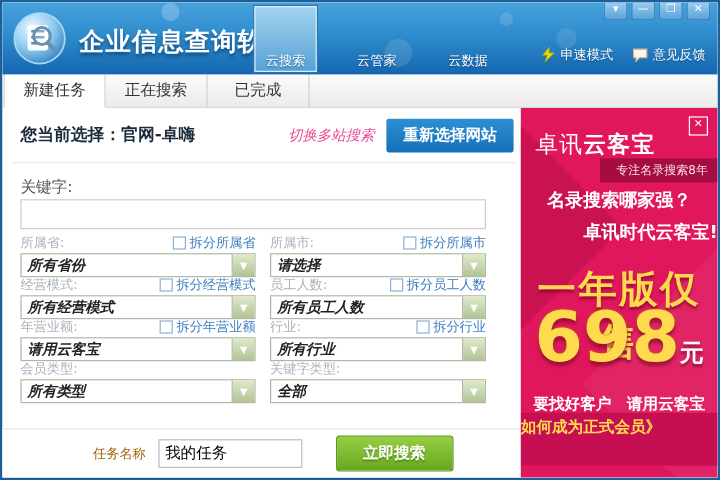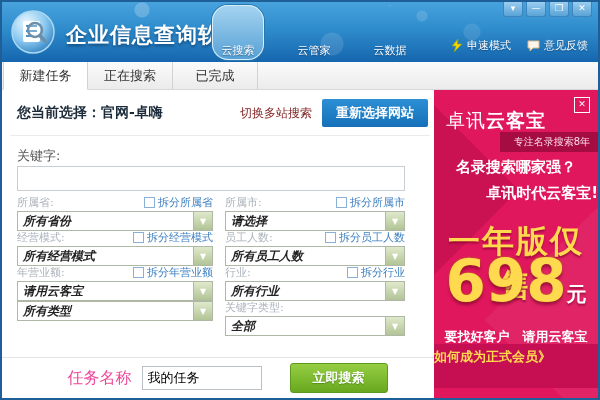--- a/index.html
+++ b/index.html
@@ -11,58 +11,58 @@
   .titlebar::after{content:"";position:absolute;inset:0;pointer-events:none;background:
     radial-gradient(circle at 140px 8px, rgba(255,255,255,.22) 0 7px, transparent 8px),
     radial-gradient(circle at 330px 42px, rgba(255,255,255,.12) 0 11px, transparent 12px),
     radial-gradient(circle at 420px 14px, rgba(255,255,255,.14) 0 5px, transparent 6px),
     radial-gradient(circle at 470px 30px, rgba(255,255,255,.10) 0 8px, transparent 9px);}
   .win-controls{position:absolute;top:0;right:6px;display:flex;gap:3px;z-index:3;}
   .win-btn{width:18px;height:14px;background:linear-gradient(180deg,#9bcdf0,#5aa3d6);border:1px solid #3d85bd;border-top:none;border-radius:0 0 3px 3px;color:#fff;font-size:9px;line-height:13px;text-align:center;cursor:default;}
   .logo{position:absolute;left:8px;top:7px;width:46px;height:46px;}
   .app-title{position:absolute;left:64px;top:19px;font-size:21px;font-weight:bold;color:#fff;text-shadow:0 2px 3px rgba(0,40,80,.55);letter-spacing:1px;z-index:2;}
   .toolbar{position:absolute;left:210px;top:3px;display:flex;z-index:2;}
-  .tool-item{width:52px;height:55px;display:flex;flex-direction:column;align-items:center;justify-content:flex-end;padding-bottom:2px;color:#fff;font-size:11px;margin-right:24px;border-radius:16px;box-sizing:border-box;gap:36px;}
+  .tool-item{width:52px;height:55px;display:flex;flex-direction:column;align-items:center;justify-content:flex-end;padding-bottom:2px;color:#fff;font-size:11px;margin-right:24px;border-radius:0;box-sizing:border-box;gap:36px;}
   .tool-item.active{background:linear-gradient(180deg,#a6d4f1,#55a0d4);box-shadow:inset 0 0 0 1px #d6edfb,0 0 0 1px #2a76ae;}
   .tool-icon{width:32px;height:32px;margin-bottom:1px;}
   .tool-label{text-shadow:0 1px 1px rgba(0,40,80,.5);}
   .titlebar-right{position:absolute;right:10px;bottom:9px;display:flex;gap:16px;color:#fff;font-size:11px;align-items:center;z-index:2;}
   .tb-link{display:flex;align-items:center;gap:4px;text-shadow:0 1px 1px rgba(0,40,80,.5);cursor:default;}
 
   
   .tabbar{height:28px;background:linear-gradient(180deg,#fbfbfb,#ebebeb);border-bottom:1px solid #d8d8d8;display:flex;padding-left:2px;box-sizing:border-box;}
   .tab{width:85px;text-align:center;line-height:27px;font-size:13px;color:#333;border-right:1px solid #d2d2d2;box-sizing:border-box;height:28px;}
   .tab.active{background:#fff;border-bottom:1px solid #fff;border-left:1px solid #d2d2d2;margin-left:-1px;}
 
   
   .content{position:relative;height:308px;background:#fff;}
   .form-panel{position:absolute;left:0;top:0;width:432px;height:100%;}
 
   .selection-bar{position:absolute;left:15px;right:6px;top:9px;height:28px;display:flex;align-items:center;}
   .selection-text{font-size:14px;font-weight:bold;color:#1c2b3a;}
   .sel-spacer{flex:1;}
-  .switch-link{font-size:12px;color:#7f1d1d;margin-right:10px;}
+  .switch-link{font-size:12px;color:#ec4899;margin-right:10px;font-style:italic;}
   .reselect-btn{background:linear-gradient(180deg,#2c8fd4,#1570b8);color:#fff;font-size:13px;font-weight:bold;padding:5px 14px;border-radius:2px;border:none;}
   .divider{position:absolute;left:8px;right:4px;top:45px;border-top:1px solid #eaeaea;}
 
   .keyword-label{position:absolute;left:15px;top:57px;font-size:13px;color:#555;}
   .keyword-input{position:absolute;left:15px;top:76px;width:388px;height:25px;box-sizing:border-box;border:1px solid #c9ced3;font-size:13px;padding:0 6px;font-family:inherit;}
 
   .fields-grid{position:absolute;left:15px;top:106px;display:grid;grid-template-columns:196px 180px;column-gap:12px;row-gap:0;}
   .field{height:35px;}
   .frow{display:flex;justify-content:space-between;align-items:center;height:13px;margin-bottom:2px;text-align:right;}
   .flabel{font-size:11px;color:#aab2ba;}
   .fcheck{display:flex;align-items:center;gap:3px;font-size:11px;color:#3d7fc1;}
   .cbox{width:11px;height:11px;border:1px solid #8ab0d8;background:#fff;display:inline-block;box-sizing:border-box;}
   .select{height:20px;border:1px solid #aeb8a4;background:#fff;display:flex;align-items:stretch;box-sizing:border-box;}
   .select .val{flex:1;font-size:12px;font-weight:600;color:#222;padding-left:5px;line-height:18px;overflow:hidden;white-space:nowrap;font-style:italic;}
   .select .arrow{width:18px;background:linear-gradient(180deg,#dfe9cb,#b2c496);border-left:1px solid #aeb8a4;color:#fff;font-size:8px;display:flex;align-items:center;justify-content:center;}
 
   .task-bar{position:absolute;left:0;right:0;bottom:0;height:40px;border-top:1px solid #e3e3e3;display:flex;align-items:center;justify-content:center;gap:10px;background:#fff;}
-  .task-label{font-size:16px;color:#ec4899;margin-left:19px;}
+  .task-label{font-size:11px;color:#a16207;margin-left:19px;}
   .task-input{width:120px;height:24px;box-sizing:border-box;border:1px solid #b9bfc4;font-size:13px;padding:0 5px;font-family:inherit;}
   .search-btn{margin-left:18px;background:linear-gradient(180deg,#96ce43,#67a81f);border:1px solid #5d9a1b;border-radius:3px;color:#fff;font-size:13px;font-weight:bold;padding:5px 22px;text-shadow:0 1px 1px rgba(0,60,0,.3);}
 
   
   .ad-panel{position:absolute;left:432px;top:0;right:0;height:100%;background:#e0175c;overflow:hidden;color:#fff;}
   .ad-panel::before{content:"";position:absolute;width:120px;height:120px;background:rgba(160,8,64,.35);transform:rotate(45deg);left:-60px;top:40px;}
   .ad-panel::after{content:"";position:absolute;width:160px;height:160px;background:rgba(255,255,255,.06);transform:rotate(45deg);right:-80px;top:150px;}
   .ad-close{position:absolute;top:7px;right:8px;width:14px;height:14px;border:1px solid #fff;color:#fff;font-size:9px;line-height:13px;text-align:center;z-index:5;}
   .ad-logo{position:absolute;top:18px;left:12px;font-size:19px;color:#fff;z-index:4;letter-spacing:1px;}
   .ad-logo .pre{font-weight:normal;}
@@ -260,20 +260,23 @@
                 <span>拆分行业</span>
               </span>
           </div>
           <div class="select">
             <span class="val">所有行业</span>
               <span class="arrow">▼</span>
           </div>
         </div>
 
         <div class="field">
+          <div class="frow">
+            <span class="flabel">会员类型:</span>
+          </div>
           <div class="select">
             <span class="val">所有类型</span>
               <span class="arrow">▼</span>
           </div>
         </div>
 
         <div class="field">
           <div class="frow">
             <span class="flabel">关键字类型:</span>
           </div>

